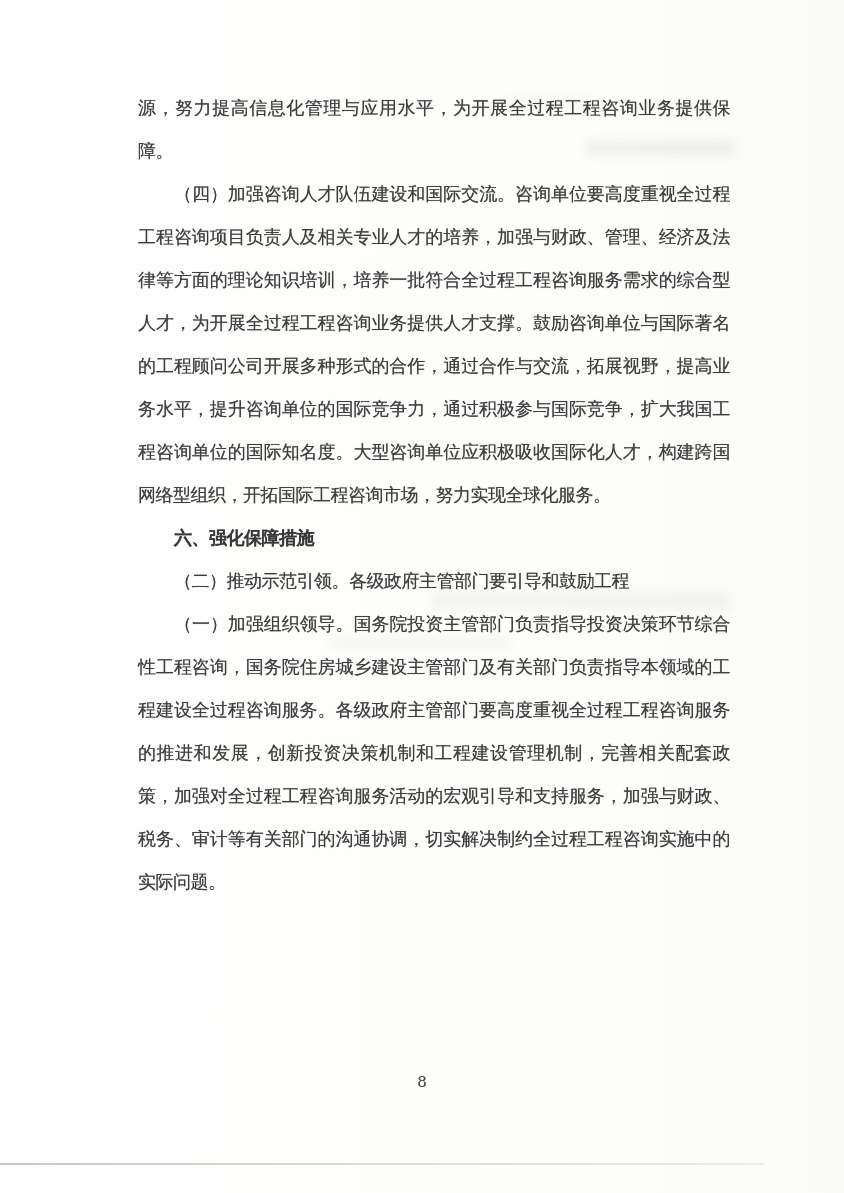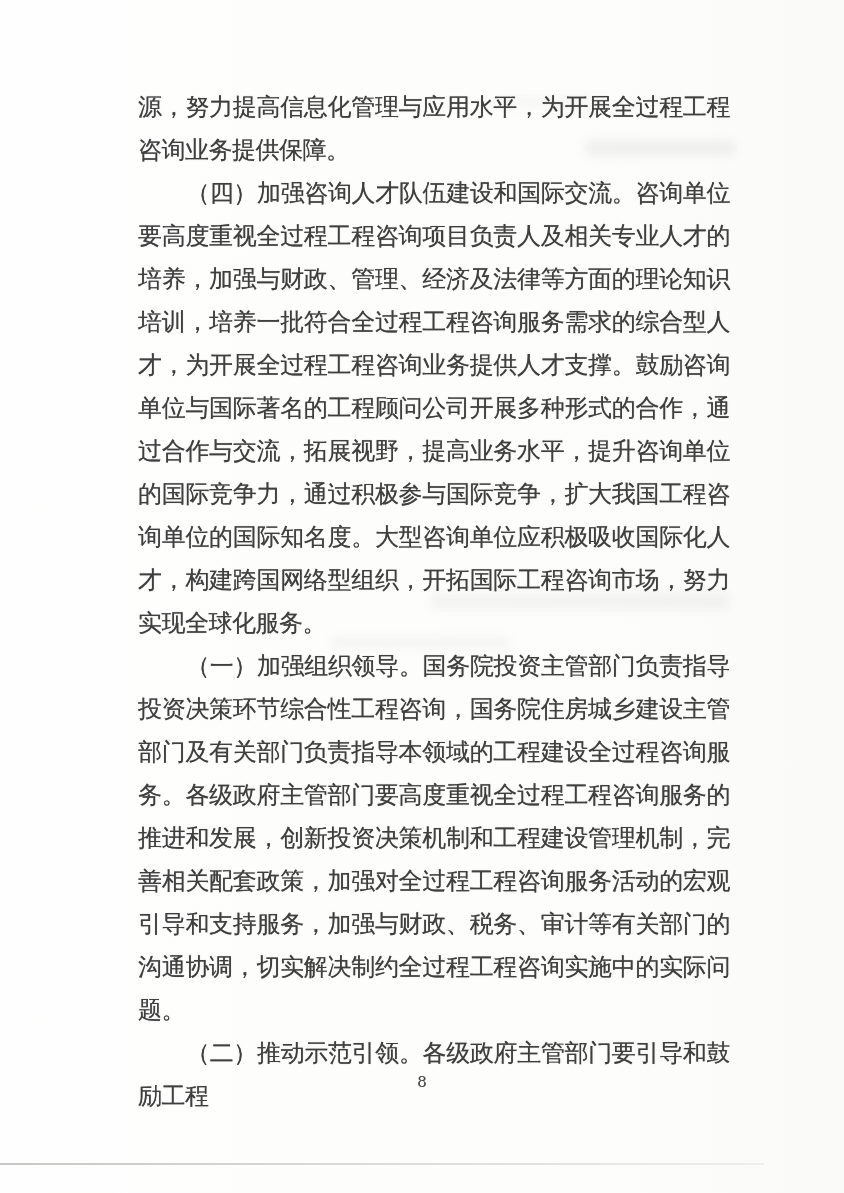--- a/index.html
+++ b/index.html
@@ -18,21 +18,21 @@
     position: absolute;
     inset: 0;
     background: linear-gradient(90deg, #fefefe 0%, #fdfdfb 65%, #fafaf8 100%);
   }
   .content {
     position: absolute;
     left: 138px;
     top: 86px;
     width: 592px;
     color: var(--text-color, #3f3f3f);
-    font-size: 24px;
+    font-size: 18px;
     line-height: 43px;
     letter-spacing: -0.5px;
     text-align: justify;
     text-shadow: 0 0 0.7px rgba(70,70,70,0.75);
   }
   .content p {
     margin: 0;
   }
   .content p.paragraph,
   .content p.heading {
@@ -85,20 +85,21 @@
 
 <div class="page">
   <div class="ghost g1"></div>
   <div class="ghost g2"></div>
   <div class="ghost g3"></div>
   <div class="ghost g4"></div>
 
   <div class="content" id="content">
       <p class="continuation">源，努力提高信息化管理与应用水平，为开展全过程工程咨询业务提供保障。</p>
       <p class="paragraph">（四）加强咨询人才队伍建设和国际交流。咨询单位要高度重视全过程工程咨询项目负责人及相关专业人才的培养，加强与财政、管理、经济及法律等方面的理论知识培训，培养一批符合全过程工程咨询服务需求的综合型人才，为开展全过程工程咨询业务提供人才支撑。鼓励咨询单位与国际著名的工程顾问公司开展多种形式的合作，通过合作与交流，拓展视野，提高业务水平，提升咨询单位的国际竞争力，通过积极参与国际竞争，扩大我国工程咨询单位的国际知名度。大型咨询单位应积极吸收国际化人才，构建跨国网络型组织，开拓国际工程咨询市场，努力实现全球化服务。</p>
+      <p class="heading">六、强化保障措施</p>
+      <p class="paragraph">（二）推动示范引领。各级政府主管部门要引导和鼓励工程</p>
       <p class="paragraph">（一）加强组织领导。国务院投资主管部门负责指导投资决策环节综合性工程咨询，国务院住房城乡建设主管部门及有关部门负责指导本领域的工程建设全过程咨询服务。各级政府主管部门要高度重视全过程工程咨询服务的推进和发展，创新投资决策机制和工程建设管理机制，完善相关配套政策，加强对全过程工程咨询服务活动的宏观引导和支持服务，加强与财政、税务、审计等有关部门的沟通协调，切实解决制约全过程工程咨询实施中的实际问题。</p>
-      <p class="paragraph">（二）推动示范引领。各级政府主管部门要引导和鼓励工程</p>
     </div>
 
   <div class="page-number">8</div>
 
   <div class="scan-line"></div>
 </div>
 
 </body></html>

